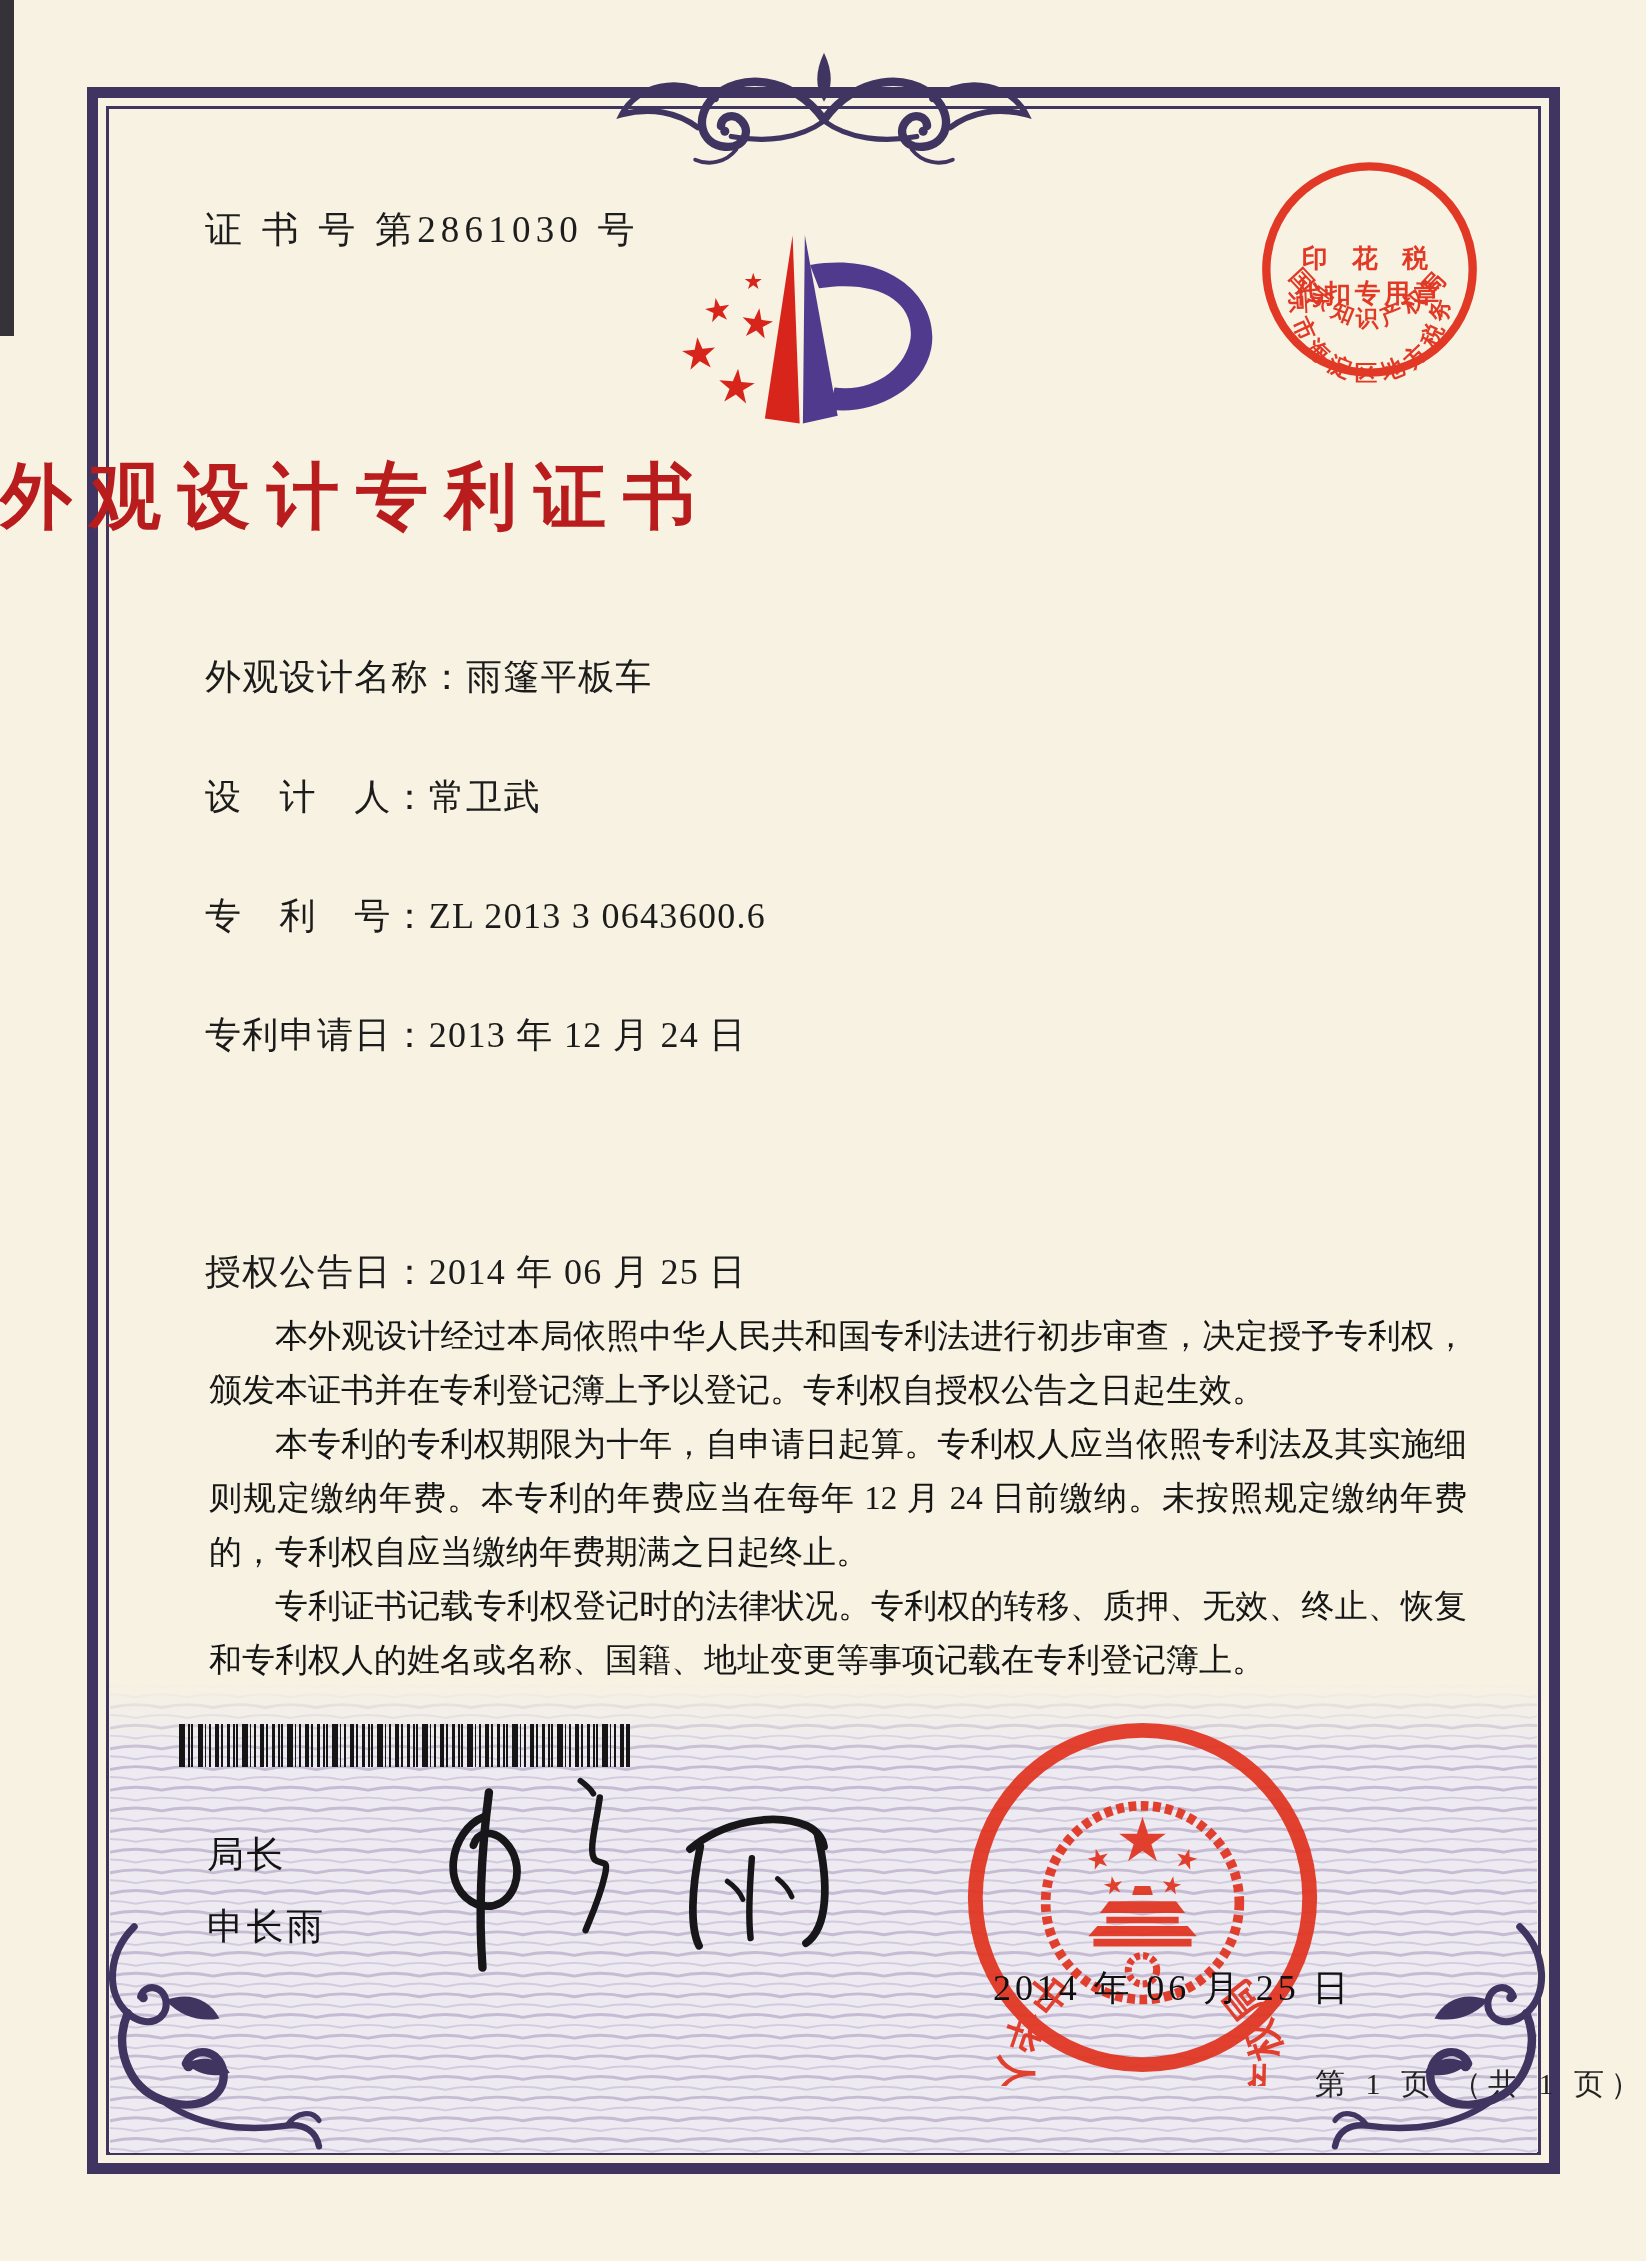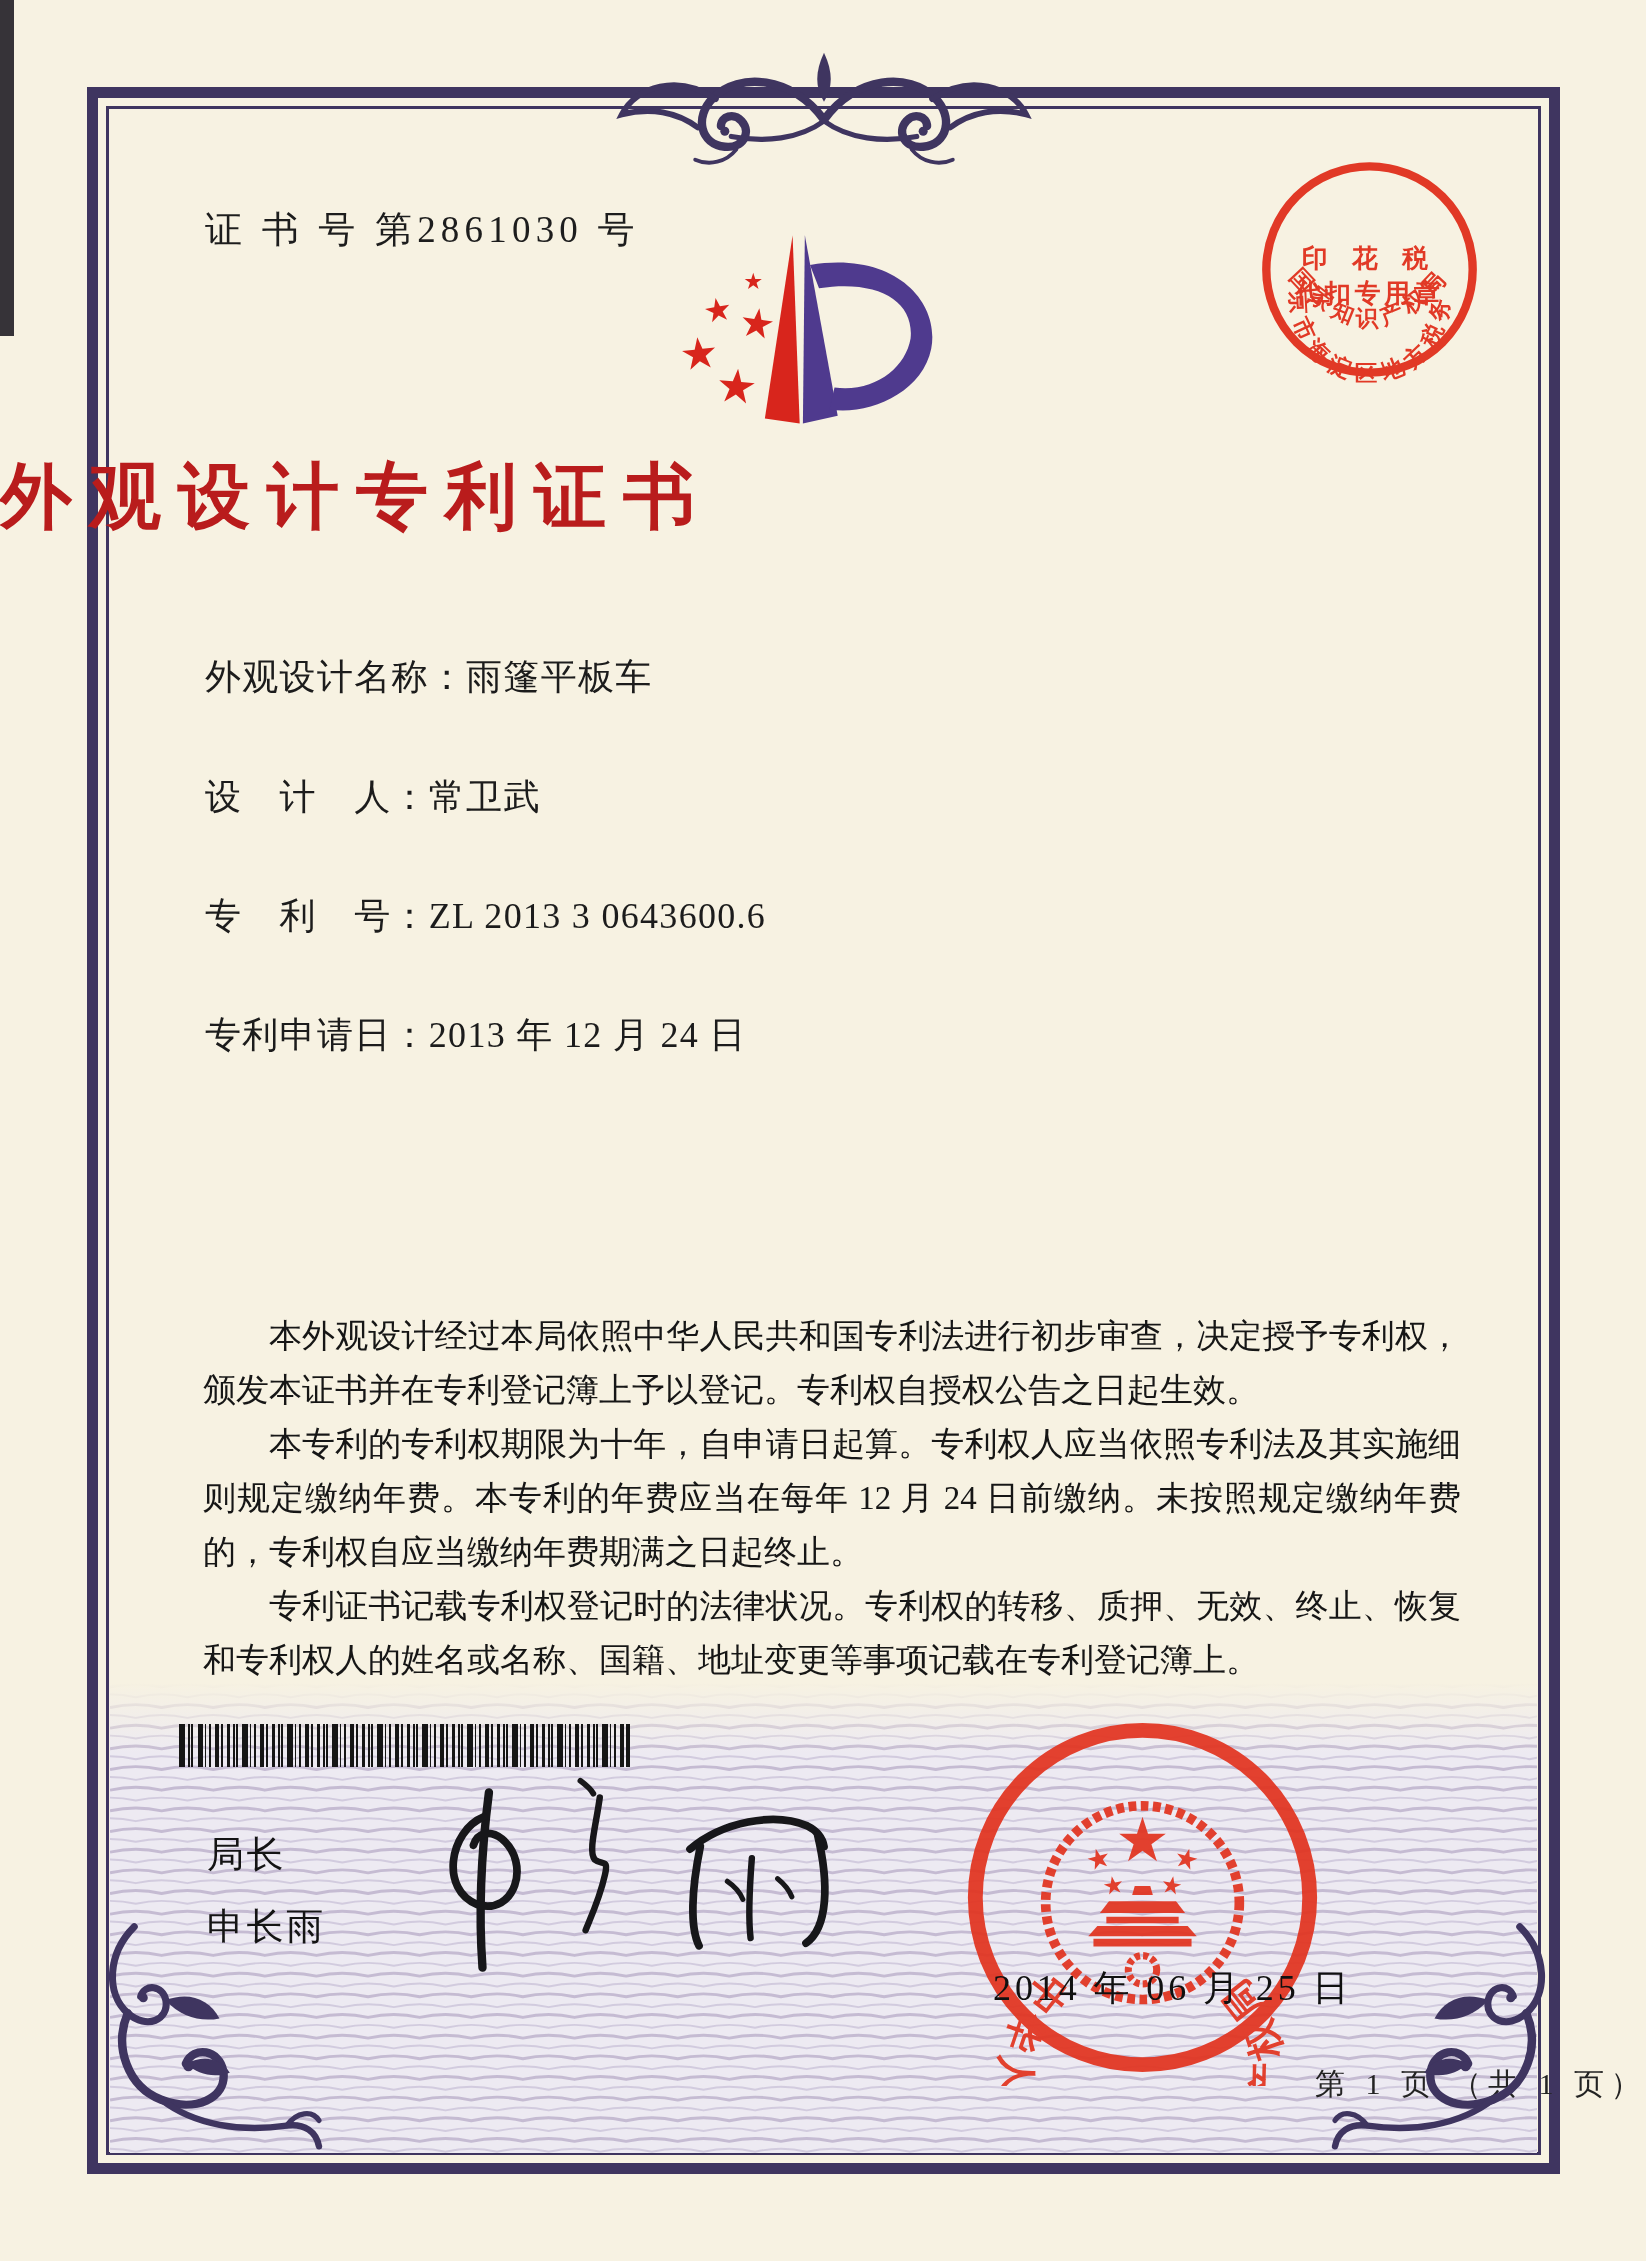--- a/index.html
+++ b/index.html
@@ -16,21 +16,21 @@
   
   .cert-no{position:absolute;left:205px;top:205px;font-size:37px;letter-spacing:5.2px;color:#1d1d1d;}
   .logo-svg{position:absolute;left:681px;top:225px;}
   .title{position:absolute;left:0;top:441px;width:100%;text-align:left;font-size:72px;font-weight:bold;letter-spacing:17px;color:#b91c1c;margin-top:8px;}
 
   
   .field{position:absolute;left:205px;font-size:36px;color:#1c1c1c;letter-spacing:1.3px;white-space:nowrap;}
   .f0{top:653px}.f1{top:773px}.f2{top:892px}.f3{top:1011px}.f4{top:1129px}.f5{top:1248px}
 
   
-  .body-block{position:absolute;left:203px;top:1309px;width:1258px;font-size:33px;line-height:54px;color:#161616;text-align:justify;}
+  .body-block{position:absolute;left:209px;top:1309px;width:1258px;font-size:33px;line-height:54px;color:#161616;text-align:justify;}
   .body-block p{margin:0;text-indent:2em;}
 
   
   .waves-wrap{position:absolute;left:110px;top:1683px;width:1427px;height:470px;}
   .waves-fade{position:absolute;left:110px;top:1683px;width:1427px;height:71px;
     background:linear-gradient(#f7f2e2 0%, rgba(247,242,226,0) 100%);}
 
   
   .barcode{position:absolute;left:179px;top:1724px;width:445px;height:43px;
     background:repeating-linear-gradient(90deg,
@@ -121,20 +121,21 @@
     <path d="M192,16 L189,308 L243,296 Z" fill="#4f3a8e"></path>
     <path d="M200,62 C330,40 402,118 388,192 C374,262 288,296 230,286 L238,252 C300,260 348,222 356,176 C362,118 306,84 214,98 Z" fill="#4f3a8e"></path>
   </svg>
 
   <div class="title">外观设计专利证书</div>
 
   <div class="field f0"><span>外观设计名称：</span><span>雨篷平板车</span></div>
   <div class="field f1"><span>设　计　人：</span><span>常卫武</span></div>
   <div class="field f2"><span>专　利　号：</span><span>ZL 2013 3 0643600.6</span></div>
   <div class="field f3"><span>专利申请日：</span><span>2013 年 12 月 24 日</span></div>
+  <div class="field f5"><span>授权公告日：</span><span>2014 年 06 月 25 日</span></div>
 
   <div class="body-block">
     <p>本外观设计经过本局依照中华人民共和国专利法进行初步审查，决定授予专利权，颁发本证书并在专利登记簿上予以登记。专利权自授权公告之日起生效。</p>
     <p>本专利的专利权期限为十年，自申请日起算。专利权人应当依照专利法及其实施细则规定缴纳年费。本专利的年费应当在每年 12 月 24 日前缴纳。未按照规定缴纳年费的，专利权自应当缴纳年费期满之日起终止。</p>
     <p>专利证书记载专利权登记时的法律状况。专利权的转移、质押、无效、终止、恢复和专利权人的姓名或名称、国籍、地址变更等事项记载在专利登记簿上。</p>
   </div>
 
   <svg id="wave-svg" class="waves-wrap" width="1427" height="470" viewBox="0 0 2212 728" preserveAspectRatio="none">
       <rect width="2212" height="728" fill="#edeaf2"></rect>
       <path d="M0 6 q 40 -9 80 0 q 40 -9 80 0 q 40 -9 80 0 q 40 -9 80 0 q 40 -9 80 0 q 40 -9 80 0 q 40 -9 80 0 q 40 -9 80 0 q 40 -9 80 0 q 40 -9 80 0 q 40 -9 80 0 q 40 -9 80 0 q 40 -9 80 0 q 40 -9 80 0 q 40 -9 80 0 q 40 -9 80 0 q 40 -9 80 0 q 40 -9 80 0 q 40 -9 80 0 q 40 -9 80 0 q 40 -9 80 0 q 40 -9 80 0 q 40 -9 80 0 q 40 -9 80 0 q 40 -9 80 0 q 40 -9 80 0 q 40 -9 80 0 q 40 -9 80 0 q 40 -9 80 0 q 40 -9 80 0" fill="none" stroke="#bdb3cd" stroke-width="4.5" opacity="0.85"></path>

